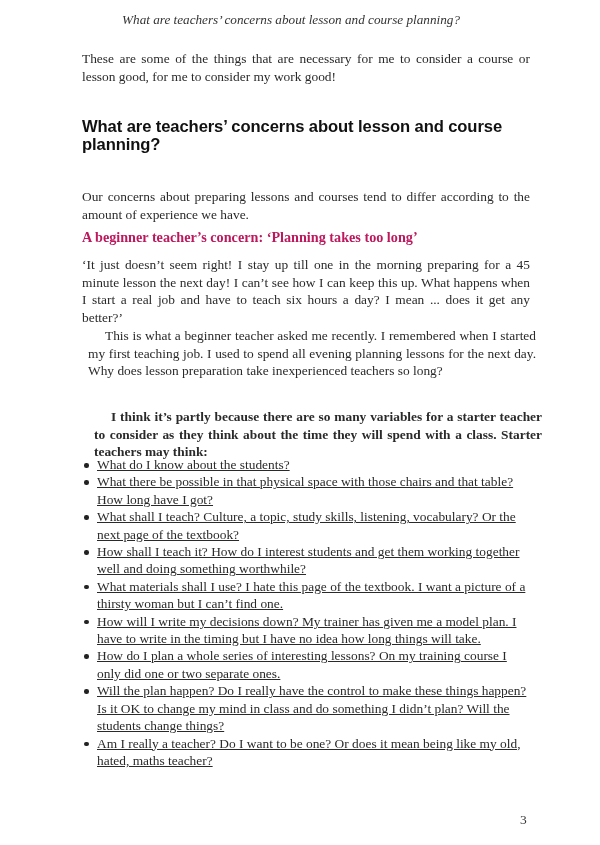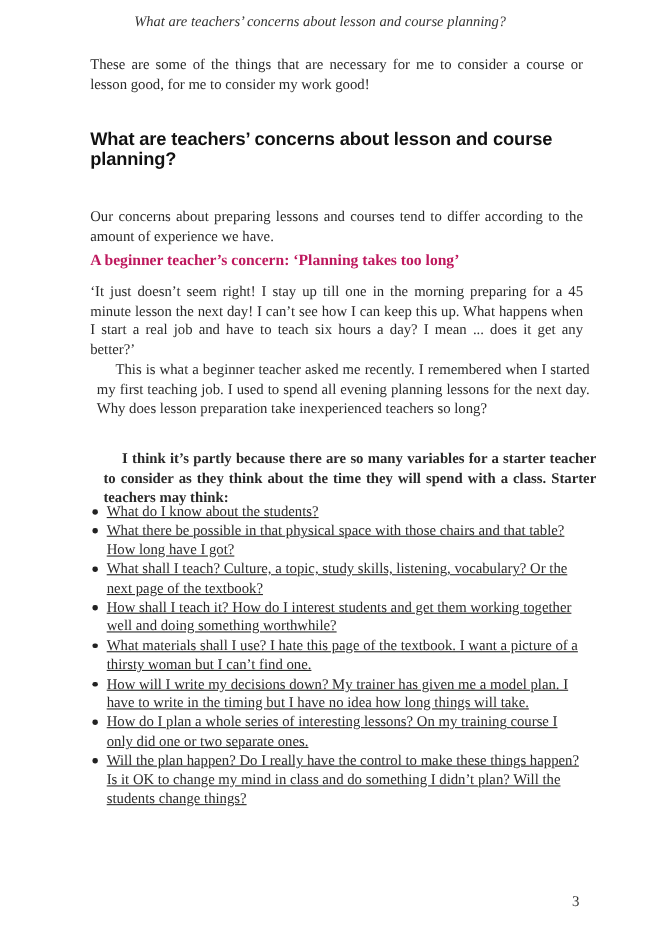--- a/index.html
+++ b/index.html
@@ -66,16 +66,17 @@
 
   <ul class="bullets">
     <li><span class="dot"></span><span>What do I know about the students?</span></li>
     <li><span class="dot"></span><span>What there be possible in that physical space with those chairs and that table? How long have I got?</span></li>
     <li><span class="dot"></span><span>What shall I teach? Culture, a topic, study skills, listening, vocabulary? Or the next page of the textbook?</span></li>
     <li><span class="dot"></span><span>How shall I teach it? How do I interest students and get them working together well and doing something worthwhile?</span></li>
     <li><span class="dot"></span><span>What materials shall I use? I hate this page of the textbook. I want a picture of a thirsty woman but I can’t find one.</span></li>
     <li><span class="dot"></span><span>How will I write my decisions down? My trainer has given me a model plan. I have to write in the timing but I have no idea how long things will take.</span></li>
     <li><span class="dot"></span><span>How do I plan a whole series of interesting lessons? On my training course I only did one or two separate ones.</span></li>
     <li><span class="dot"></span><span>Will the plan happen? Do I really have the control to make these things happen? Is it OK to change my mind in class and do something I didn’t plan? Will the students change things?</span></li>
+    <li><span class="dot"></span><span>Am I really a teacher? Do I want to be one? Or does it mean being like my old, hated, maths teacher?</span></li>
   </ul>
 </div>
 
 <div class="page-number">3</div>
 
 </body></html>

